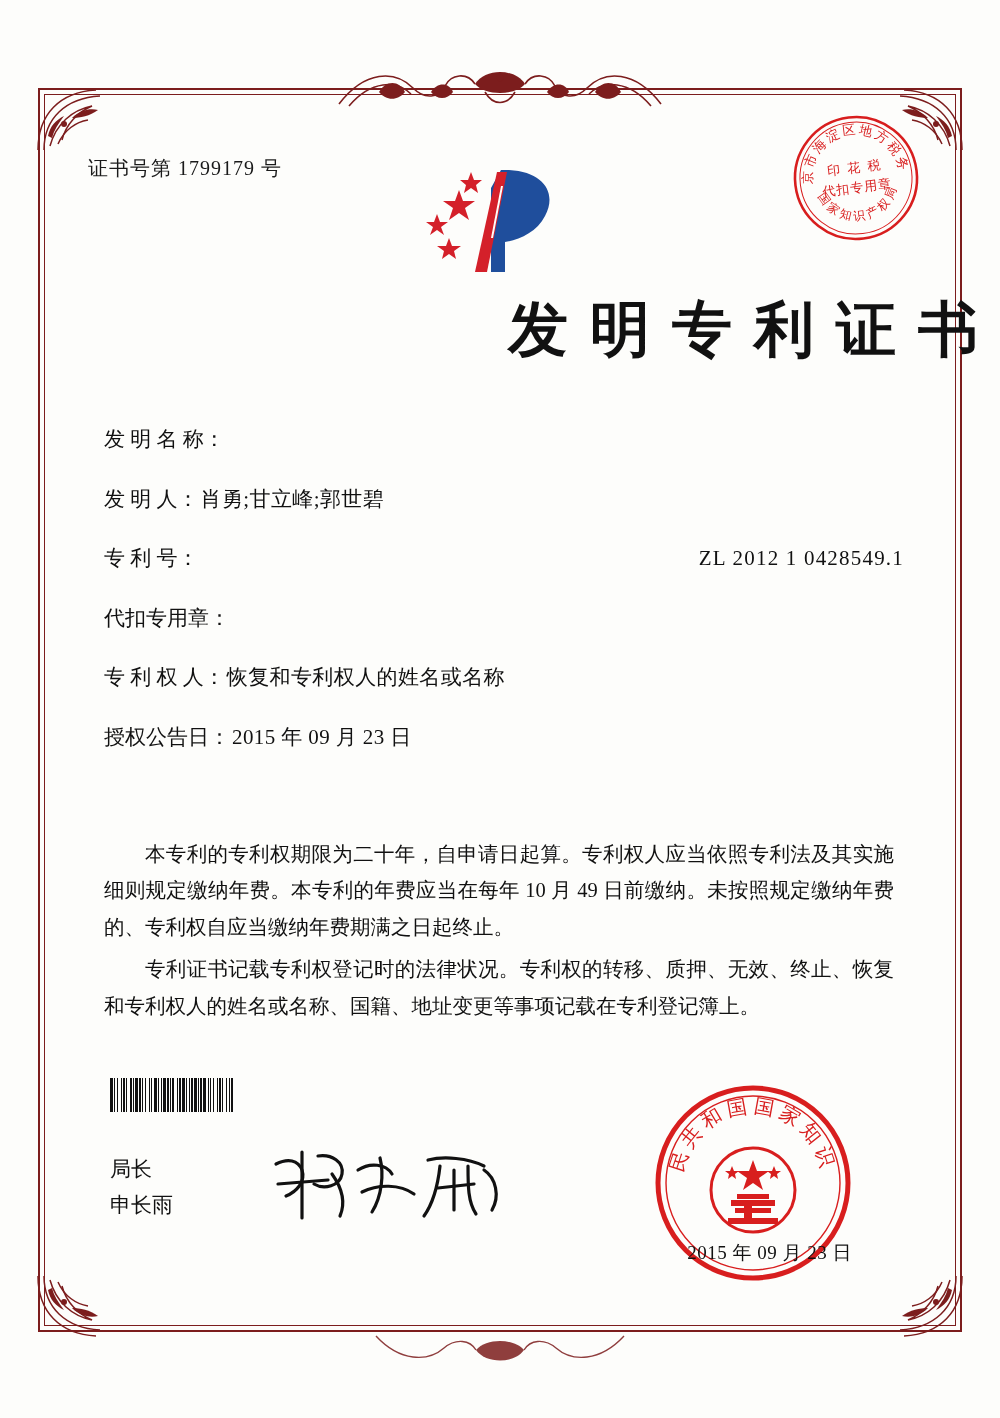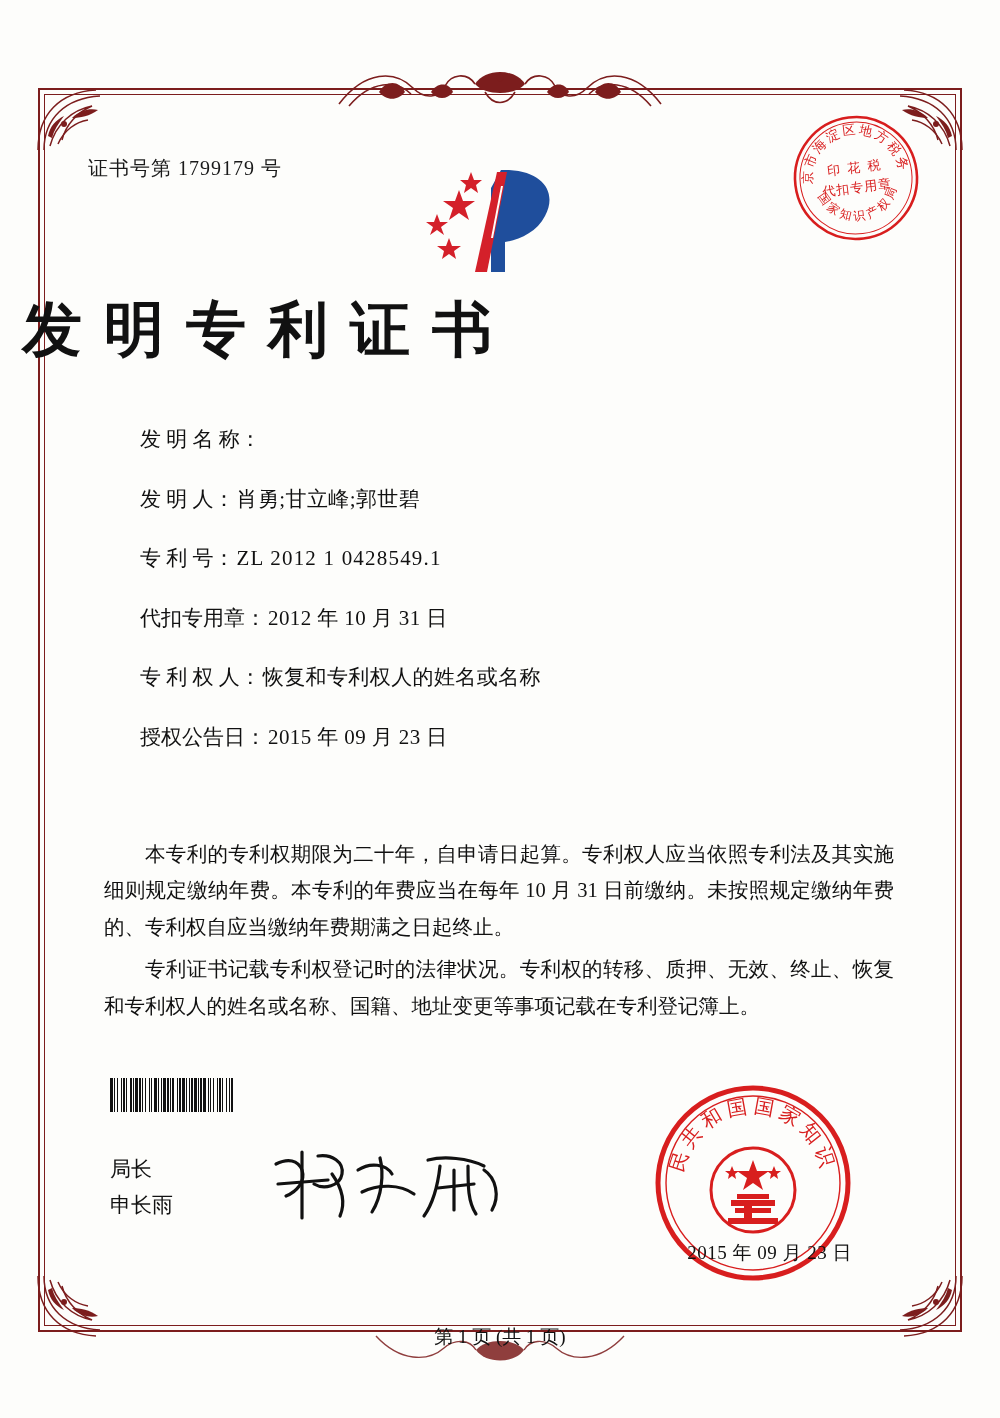--- a/index.html
+++ b/index.html
@@ -102,21 +102,21 @@
     transform: rotate(-7deg);
   }
   .tax-stamp svg { width: 100%; height: 100%; display: block; }
 
   
   .doc-title {
     position: absolute;
     left: 0;
     right: 0;
     top: 290px;
-    text-align: left;
+    text-align: right;
     font-size: 60px;
     font-weight: bold;
     letter-spacing: 22px;
     text-indent: 22px;
     color: #111;
     font-family: "Liberation Serif", "DejaVu Serif", serif;
   }
 
   
   .fields {
@@ -125,34 +125,34 @@
     top: 424px;
     width: 800px;
   }
   .field-row {
     display: flex;
     align-items: baseline;
     margin-bottom: 28px;
     font-size: 21px;
     color: #111;
     line-height: 1.5;
-    margin-left: 36px;
   }
   .field-label {
     white-space: pre;
     flex: 0 0 auto;
   }
   .field-sep { flex: 0 0 auto; }
   .field-value {
     flex: 1 1 auto;
     padding-left: 2px;
     letter-spacing: .4px;
   }
   .field-value.mono-ish {
     letter-spacing: 1.2px;
+    text-align: right;
   }
 
   
   .paragraphs {
     position: absolute;
     left: 104px;
     top: 836px;
     width: 790px;
     font-size: 20.5px;
     line-height: 1.78;
@@ -361,39 +361,38 @@
 
     <div class="field-row">
       <span class="field-label">专 利 号</span>
       <span class="field-sep">：</span>
       <span class="field-value mono-ish">ZL 2012 1 0428549.1</span>
     </div>
 
     <div class="field-row">
       <span class="field-label">代扣专用章</span>
       <span class="field-sep">：</span>
-      <span class="field-value">2012 年 10 月 31 日</span>
     </div>
 
     <div class="field-row">
       <span class="field-label">专 利 权 人</span>
       <span class="field-sep">：</span>
       <span class="field-value">恢复和专利权人的姓名或名称</span>
     </div>
 
     <div class="field-row">
       <span class="field-label">授权公告日</span>
       <span class="field-sep">：</span>
       <span class="field-value">2015 年 09 月 23 日</span>
     </div>
 
   </div>
 
   <div class="paragraphs">
-    <p>本专利的专利权期限为二十年，自申请日起算。专利权人应当依照专利法及其实施细则规定缴纳年费。本专利的年费应当在每年 10 月 31 日前缴纳。未按照规定缴纳年费的、专利权自应当缴纳年费期满之日起终止。</p>
+    <p>本专利的专利权期限为二十年，自申请日起算。专利权人应当依照专利法及其实施细则规定缴纳年费。本专利的年费应当在每年 10 月 49 日前缴纳。未按照规定缴纳年费的、专利权自应当缴纳年费期满之日起终止。</p>
     <p>专利证书记载专利权登记时的法律状况。专利权的转移、质押、无效、终止、恢复和专利权人的姓名或名称、国籍、地址变更等事项记载在专利登记簿上。</p>
   </div>
 
   <div class="barcode" id="barcode">
       <i style="width:3px;background:#111"></i>
       <i style="width:1px;background:transparent"></i>
       <i style="width:1px;background:#111"></i>
       <i style="width:2px;background:transparent"></i>
       <i style="width:1px;background:#111"></i>
       <i style="width:3px;background:transparent"></i>
@@ -516,15 +515,14 @@
         <rect x="83" y="122" width="44" height="6"></rect>
         <rect x="87" y="130" width="36" height="5"></rect>
         <rect x="80" y="140" width="50" height="6"></rect>
         <rect x="96" y="128" width="8" height="12"></rect>
         <rect x="89" y="116" width="32" height="5"></rect>
       </g>
     </svg>
   </div>
   <div class="seal-date">2015 年 09 月 23 日</div>
 
-  <div class="page-footer">第 1 页 (共 1 页)</div>
 
 </div>
 
 </body></html>

